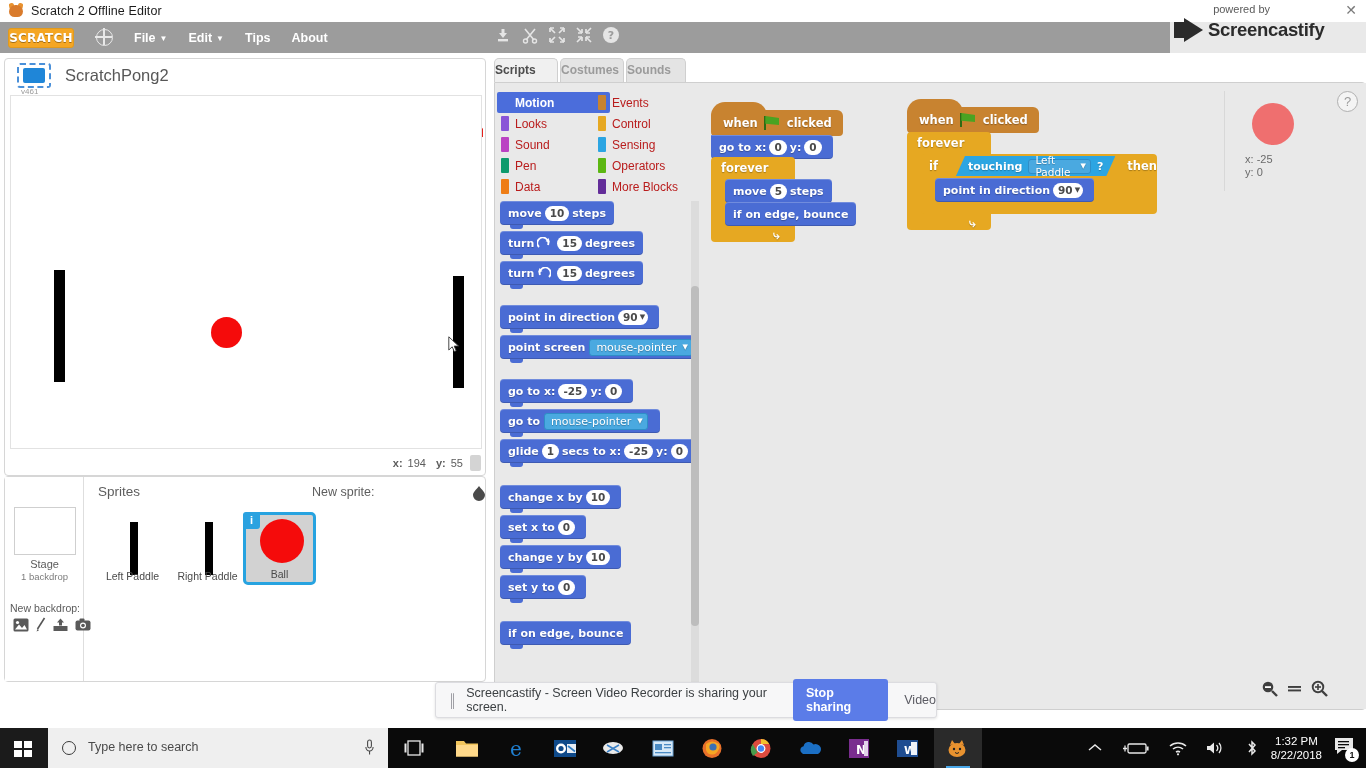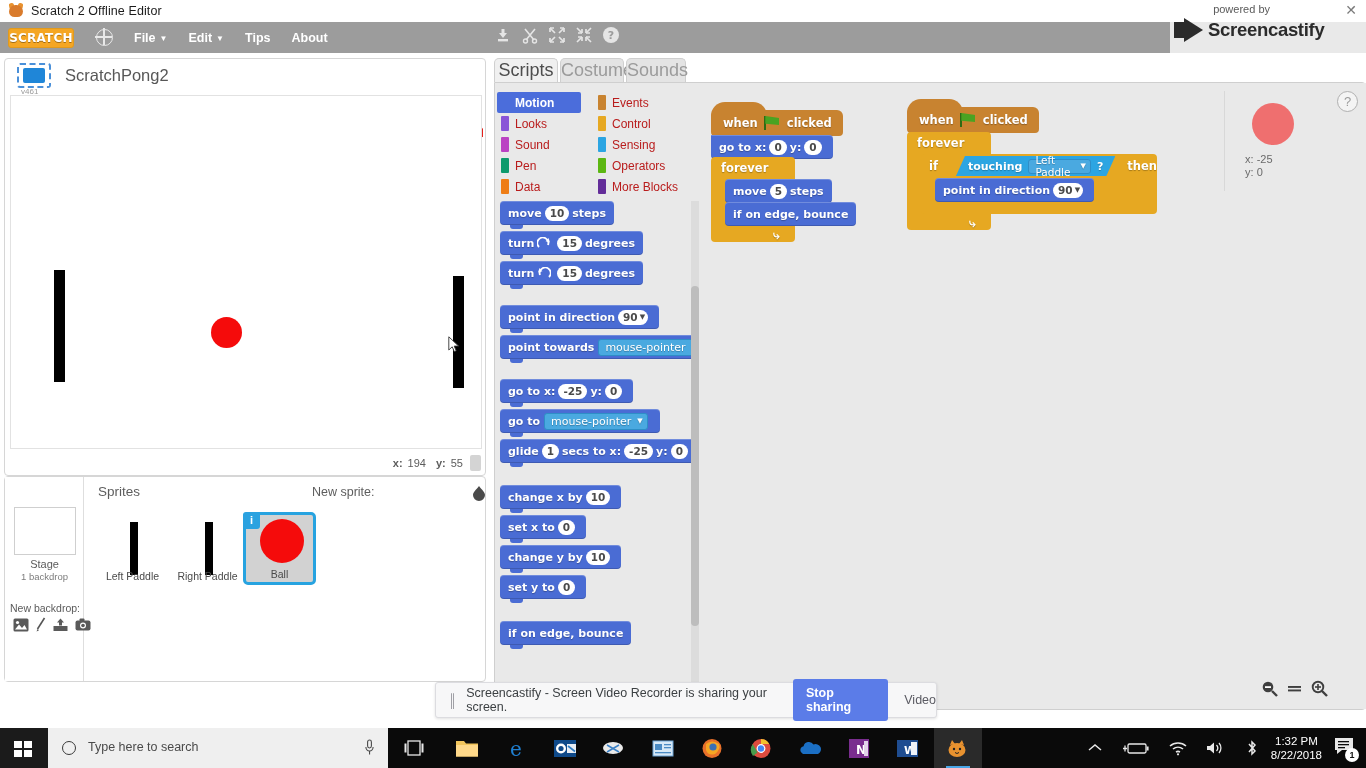--- a/index.html
+++ b/index.html
@@ -166,42 +166,42 @@
     position:absolute; left:-3px; top:-3px; width:17px; height:17px;
     background:#2ba2e0; border-radius:3px; color:#fff;
     font-size:11px; font-weight:bold; line-height:17px;
   }
 
   
   #tabs { position:absolute; left:494px; top:58px; height:24px; display:flex; }
   .tab {
     width:64px; height:24px; border:1px solid #cfcfcf; border-bottom:none;
     border-radius:5px 5px 0 0; background:#e4e4e4; color:#9b9b9b;
-    font-size:18px; text-align:center; line-height:23px; margin-right:2px;
+    font-size:12px; text-align:left; line-height:23px; margin-right:2px;font-weight:bold;
   }
   .tab.active { background:#f0f0f0; color:#4d4d4d; }
   .tab#tab-sounds { width:60px; }
 
   #scripts-panel {
     position:absolute; left:494px; top:82px; width:872px; height:628px;
     background:#e9e9e9; border:1px solid #cfcfcf; border-radius:0 4px 4px 4px;
   }
   #palette {
     position:absolute; left:0; top:0; width:204px; height:626px;
     background:#e9e9e9; overflow:hidden;
   }
   #cat-grid {
     position:absolute; left:6px; top:9px; width:192px;
     display:grid; grid-template-columns:97px 95px; grid-auto-rows:21px;
   }
   .cat { display:flex; align-items:center; gap:6px; font-size:12px; color:#b91c1c; }
   .cat .sw { width:8px; height:15px; border-radius:1px; }
   .cat.active {
     background:#4b6ddb; color:#ffffff; font-weight:bold; border-radius:2px;
-    padding-left:4px; margin-left:-4px; width:84px;
+    padding-left:4px; margin-left:-4px; width:113px;
   }
   .cat.active .sw { background:#4b6ddb !important; }
 
   #palette-blocks { position:absolute; left:0; top:118px; width:196px; height:508px; }
   #pal-scroll {
     position:absolute; left:196px; top:118px; width:8px; height:508px; background:#dcdcdc;
   }
   #pal-scroll .thumb { position:absolute; left:0; top:85px; width:8px; height:340px; background:#bdbdbd; border-radius:4px; }
 
   
@@ -585,21 +585,21 @@
             <span class="nub"></span>
         <span>point in direction</span>
         <span class="num-drop">
           <span>90</span>
           <span class="cv">▼</span>
             </span>
           </div></div>
 
       <div class="pal-row"><div class="blk motion">
             <span class="nub"></span>
-        <span>point towards</span>
+        <span>point screen</span>
         <span class="txt-drop light">
           <span>mouse-pointer</span>
           <span class="cv">▼</span>
             </span>
           </div></div>
 
       <div class="pal-row" style="margin-top:20px;"><div class="blk motion">
             <span class="nub"></span>
         <span>go to x:</span>
         <span class="num-oval">-25</span>

